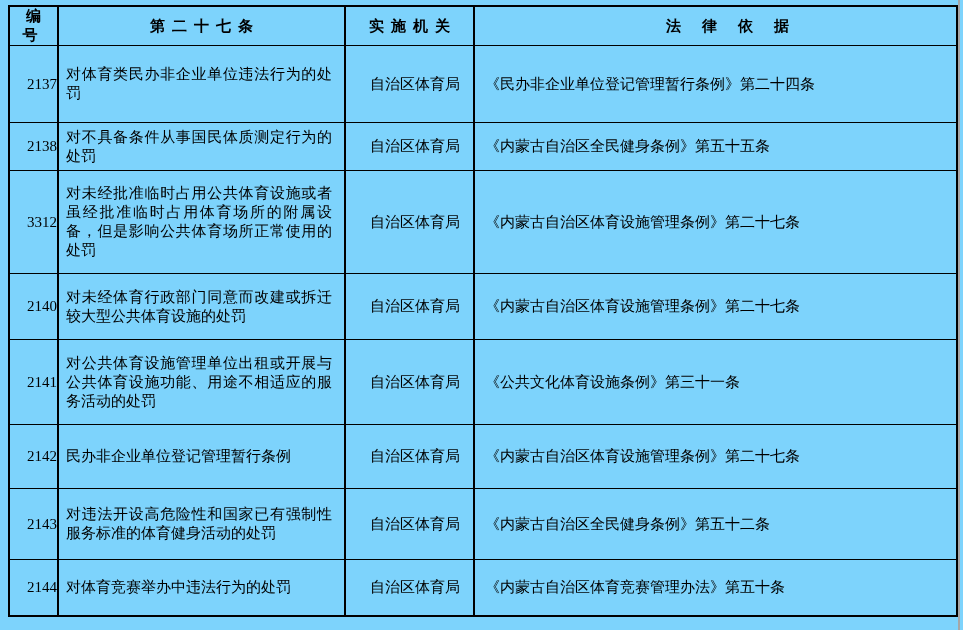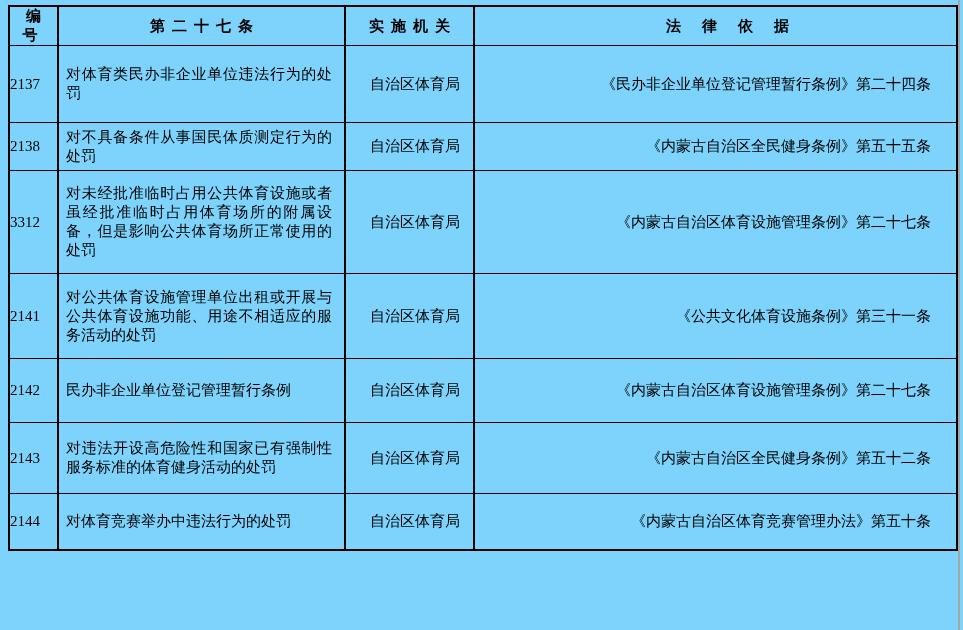--- a/index.html
+++ b/index.html
@@ -37,35 +37,35 @@
   }
   th {
     font-weight: bold;
     font-size: 14px;
     text-align: center;
     padding: 0;
   }
   th.sp-small { letter-spacing: 7px; text-indent: 7px; }
   th.sp-wide  { letter-spacing: 21px; text-indent: 21px; padding-left: 24px; }
   td.num {
-    text-align: left;
+    text-align: right;
     font-size: 13.5px;
     font-family: "Liberation Serif", "DejaVu Serif", serif;
     padding: 0;
   }
   td.name {
     text-align: justify;
     padding: 2px 12px 2px 7px;
   }
   td.agency {
     text-align: left;
     padding: 0 4px 0 24px;
   }
   td.basis {
-    text-align: right;
+    text-align: left;
     padding: 0 25px 0 10px;
   }
   .edge-line {
     position: absolute;
     left: 958px;
     top: 0;
     width: 2px;
     height: 630px;
     background: #a6a6a6;
   }
@@ -99,20 +99,26 @@
       <td class="name">对不具备条件从事国民体质测定行为的处罚</td>
       <td class="agency">自治区体育局</td>
       <td class="basis">《内蒙古自治区全民健身条例》第五十五条</td>
     </tr>
     <tr style="height:103px">
       <td class="num">3312</td>
       <td class="name">对未经批准临时占用公共体育设施或者虽经批准临时占用体育场所的附属设备，但是影响公共体育场所正常使用的处罚</td>
       <td class="agency">自治区体育局</td>
       <td class="basis">《内蒙古自治区体育设施管理条例》第二十七条</td>
     </tr>
+    <tr style="height:66px">
+      <td class="num">2140</td>
+      <td class="name">对未经体育行政部门同意而改建或拆迁较大型公共体育设施的处罚</td>
+      <td class="agency">自治区体育局</td>
+      <td class="basis">《内蒙古自治区体育设施管理条例》第二十七条</td>
+    </tr>
     <tr style="height:85px">
       <td class="num">2141</td>
       <td class="name">对公共体育设施管理单位出租或开展与公共体育设施功能、用途不相适应的服务活动的处罚</td>
       <td class="agency">自治区体育局</td>
       <td class="basis">《公共文化体育设施条例》第三十一条</td>
     </tr>
     <tr style="height:64px">
       <td class="num">2142</td>
       <td class="name">民办非企业单位登记管理暂行条例</td>
       <td class="agency">自治区体育局</td>

